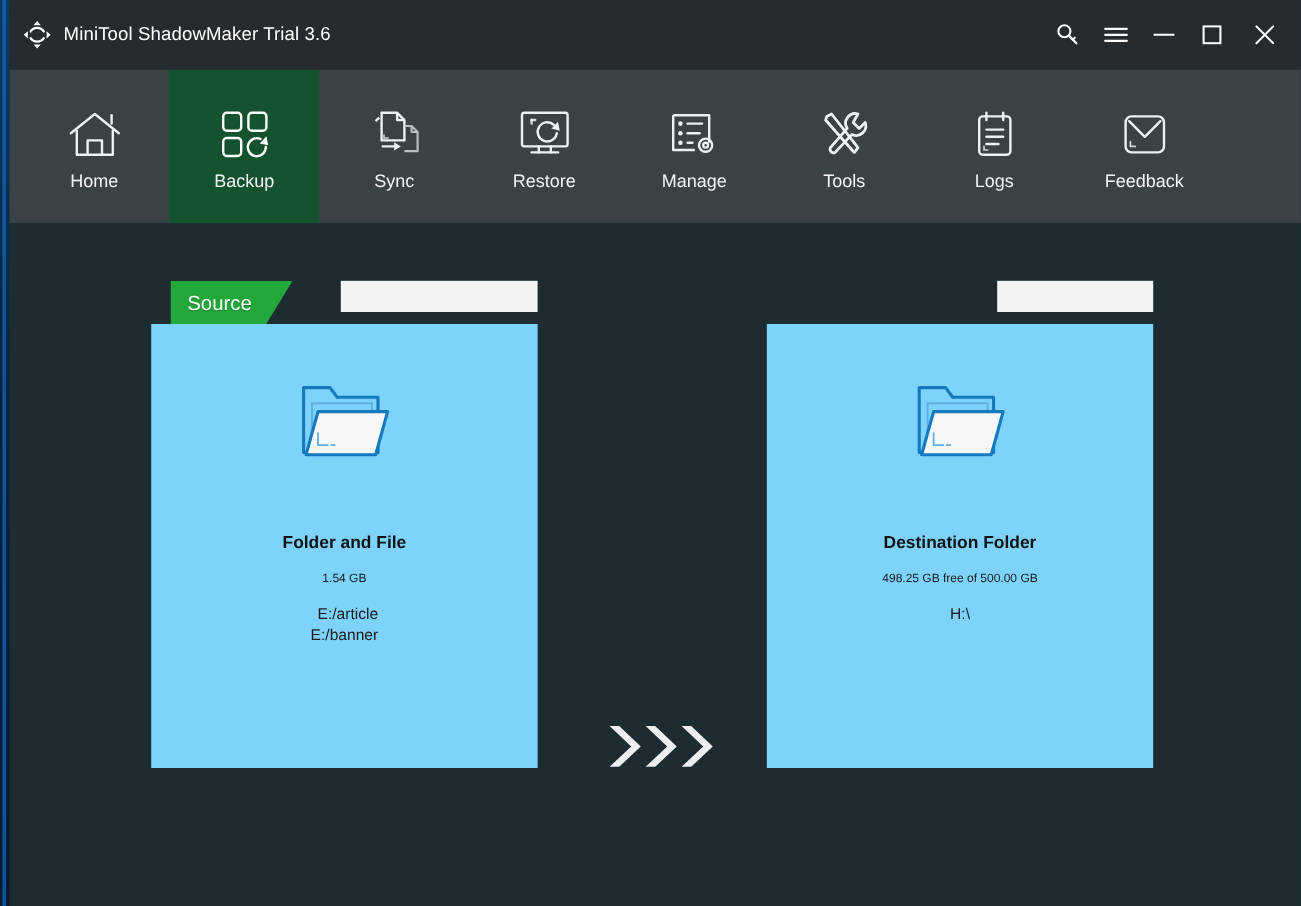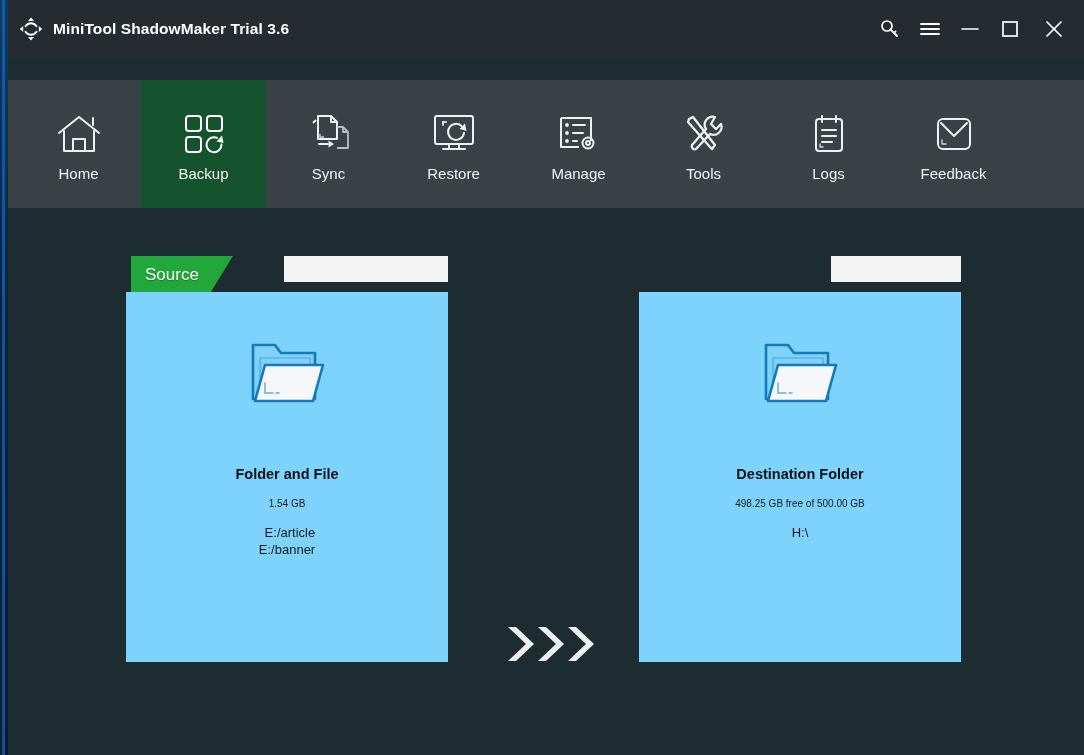--- a/index.html
+++ b/index.html
@@ -32,41 +32,40 @@
   
   #titlebar {
     height: 58px; flex: 0 0 58px;
     background: #252b2e;
     display: flex; align-items: center;
     padding: 0 0 0 10px;
     position: relative;
   }
   #app-logo { width: 26px; height: 26px; flex: 0 0 26px; }
   #app-title {
-    color: #ffffff; font-size: 15.5px; font-weight: bold;
+    color: #ffffff; font-size: 15.5px; font-weight: normal;
     margin-left: 9px; letter-spacing: .1px; white-space: nowrap;
   }
   #titlebar-controls {
     margin-left: auto; display: flex; align-items: center; height: 100%;
   }
   .tb-btn {
     width: 40px; height: 100%;
     display: flex; align-items: center; justify-content: center;
     cursor: pointer;
   }
   .tb-btn svg { display: block; }
   #close-btn { width: 48px; margin-right: 6px; }
 
   
   #navbar {
     height: 128px; flex: 0 0 128px;
     background: #3b4246;
     display: flex; align-items: stretch;
     padding-left: 8px;
-    margin-top: 22px;
   }
   .nav-item {
     width: 125px;
     display: flex; flex-direction: column;
     align-items: center; justify-content: center;
     cursor: pointer; user-select: none;
     color: #f0f2f3;
   }
   .nav-item.active { background: #14532d; }
   .nav-icon {
@@ -77,21 +76,21 @@
 
   
   #content {
     flex: 1 1 auto; position: relative; background: #1c2c30;
   }
 
   
   .panel { position: absolute; top: 48px; }
   .panel-head { position: relative; height: 36px; }
   .panel-tab {
-    position: absolute; left: 5px; top: 0; height: 36px;
+    position: absolute; left: 16px; top: 0; height: 36px;
     background: #22a73a;
     display: flex; align-items: center;
     padding: 0 34px 0 14px;
     clip-path: polygon(0 0, 100% 0, calc(100% - 22px) 100%, 0 100%);
   }
   .panel-tab-label {
     color: #ffffff; font-size: 17px; line-height: 1;
     text-shadow: 0 1px 1px rgba(0,0,0,.25);
   }
   .panel-head-bar {

